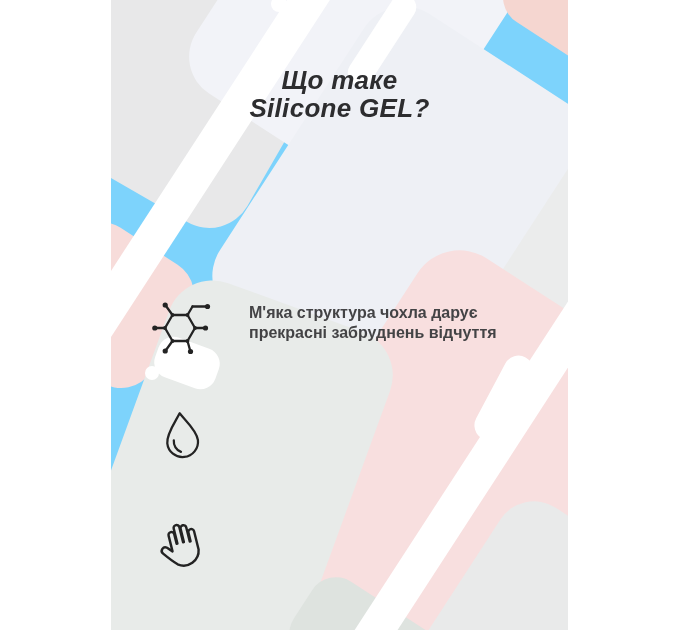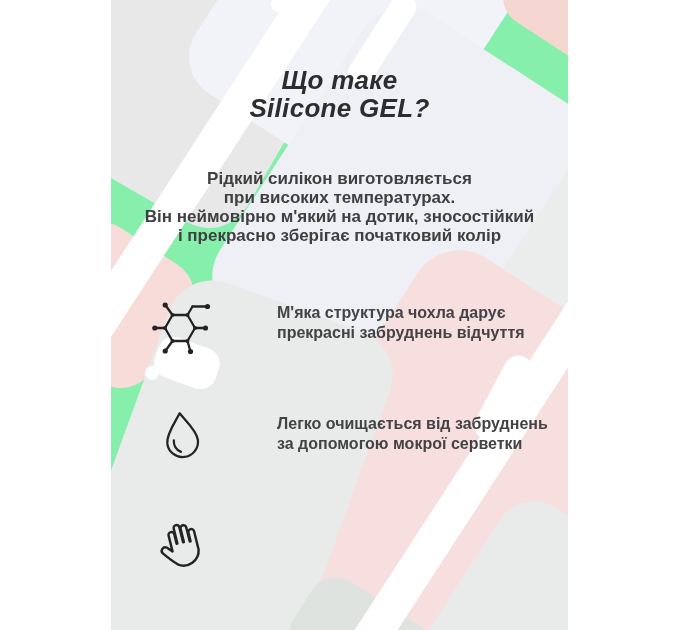--- a/index.html
+++ b/index.html
@@ -1,18 +1,18 @@
 <!DOCTYPE html>
 <html><head>
 <meta charset="utf-8">
 <style>
   html,body{margin:0;padding:0;}
   body{width:680px;height:630px;background:#ffffff;font-family:"Liberation Sans",sans-serif;overflow:hidden;}
   .page{position:relative;width:680px;height:630px;background:#ffffff;}
-  .poster{position:absolute;left:111px;top:0;width:457px;height:630px;background:#86efac;overflow:hidden;}
+  .poster{position:absolute;left:111px;top:0;width:457px;height:630px;background:#7dd3fc;overflow:hidden;}
 
   
   .bg{position:absolute;inset:0;z-index:0;}
   .case{position:absolute;}
   .case-gray-tl{left:-50px;top:-150px;width:270px;height:350px;background:#e8e8e9;border-radius:44px;transform:rotate(30deg);}
   .case-lav-top{left:150px;top:-230px;width:250px;height:400px;background:#f2f3f8;border-radius:44px;transform:rotate(33deg);}
   .case-pink-tr{left:400px;top:-60px;width:130px;height:110px;background:#f5d6d0;border-radius:30px;transform:rotate(33deg);}
   .case-lav-mid{left:160px;top:30px;width:260px;height:360px;background:#eef0f5;border-radius:48px;transform:rotate(33deg);}
   .case-gray-right{left:380px;top:140px;width:220px;height:360px;background:#ebecec;border-radius:44px;transform:rotate(33deg);}
   .case-pink-left{left:-70px;top:235px;width:140px;height:140px;background:#f7dcda;border-radius:36px;transform:rotate(33deg);}
@@ -29,21 +29,21 @@
   .cut-dot-mint{left:34px;top:366px;width:14px;height:14px;border-radius:50%;}
   .cut-pill-pink{left:378px;top:352px;width:30px;height:92px;border-radius:15px;transform:rotate(28deg);}
   .cut-dot-top{left:160px;top:-4px;width:16px;height:16px;border-radius:50%;}
 
   
   .content{position:absolute;inset:0;z-index:2;}
   .title{position:absolute;top:49px;left:0;right:0;text-align:center;font-weight:bold;font-style:italic;font-size:26px;line-height:28px;color:#2d2d2f;letter-spacing:0.3px;}
   .title span{display:block;}
   .intro{position:absolute;top:152px;left:0;right:0;text-align:center;font-weight:bold;font-size:17px;line-height:19px;color:#3f3f41;}
   .intro span{display:block;}
-  .feature{position:absolute;left:38px;right:6px;display:flex;gap:62px;align-items:flex-start;}
+  .feature{position:absolute;left:38px;right:6px;display:flex;gap:34px;align-items:flex-start;}
   .feature-1{top:294px;}
   .feature-2{top:405px;}
   .feature-3{top:515px;}
   .icon-box{flex:0 0 66px;width:66px;height:66px;display:flex;align-items:flex-start;justify-content:center;}
   .feature-text{font-weight:bold;font-size:16px;line-height:20px;color:#434345;padding-top:9px;}
   .feature-text span{display:block;}
 </style>
 </head>
 <body>
 
@@ -70,26 +70,20 @@
       <div class="cutout cut-dot-top"></div>
     </div>
 
     <div class="content">
 
       <h1 class="title">
         <span>Що таке</span>
         <span>Silicone GEL?</span>
       </h1>
 
-      <p class="intro">
-        <span>Рідкий силікон виготовляється</span>
-        <span>при високих температурах.</span>
-        <span>Він неймовірно м'який на дотик, зносостійкий</span>
-        <span>і прекрасно зберігає початковий колір</span>
-      </p>
 
       <div class="feature feature-1">
         <div class="icon-box">
           <svg width="64" height="64" viewBox="0 0 64 64" fill="none" xmlns="http://www.w3.org/2000/svg">
             <g stroke="#232323" stroke-width="2.3" stroke-linecap="round" stroke-linejoin="round">
               <polygon points="22.5,21 37.5,21 45,34 37.5,47 22.5,47 15,34" fill="none"></polygon>
               <line x1="22.5" y1="21" x2="16" y2="12"></line>
               <line x1="37.5" y1="21" x2="42.5" y2="12.5"></line>
               <line x1="42.5" y1="12.5" x2="56" y2="12.5"></line>
               <line x1="45" y1="34" x2="54" y2="34"></line>
@@ -121,24 +115,20 @@
 
       <div class="feature feature-2">
         <div class="icon-box">
           <svg width="58" height="58" viewBox="0 0 64 64" fill="none" xmlns="http://www.w3.org/2000/svg">
             <g stroke="#232323" stroke-width="2.5" stroke-linecap="round" stroke-linejoin="round" transform="rotate(-6 32 34)">
               <path d="M32 9 C27 17 15 30 15 40.5 A17 17 0 0 0 49 40.5 C49 30 37 17 32 9 Z" fill="none"></path>
               <path d="M22.5 38 A12.5 12.5 0 0 0 29 51.5" fill="none"></path>
             </g>
           </svg>
         </div>
-        <div class="feature-text">
-          <span>Легко очищається від забруднень</span>
-          <span>за допомогою мокрої серветки</span>
-        </div>
       </div>
 
       <div class="feature feature-3">
         <div class="icon-box">
           <svg width="60" height="60" viewBox="0 0 64 64" fill="none" xmlns="http://www.w3.org/2000/svg">
             <path transform="rotate(-14 32 36)" d="M23.5 51 C20 47.5 14 40 11.2 36.2 A3.8 3.8 0 0 1 16.8 31.1 L21.5 36.3 L21.5 19 A3.1 3.1 0 0 1 27.7 19 L27.7 29.5 L28.6 29.5 L28.6 13 A3.1 3.1 0 0 1 34.8 13 L34.8 29.5 L35.7 29.5 L35.7 15 A3.1 3.1 0 0 1 41.9 15 L41.9 30.5 L42.8 30.5 L42.8 21 A3.1 3.1 0 0 1 49 21 L49 41 A16 16 0 0 1 23.5 51 Z" fill="none" stroke="#232323" stroke-width="2.6" stroke-linecap="round" stroke-linejoin="round"></path>
           </svg>
         </div>
       </div>
 

